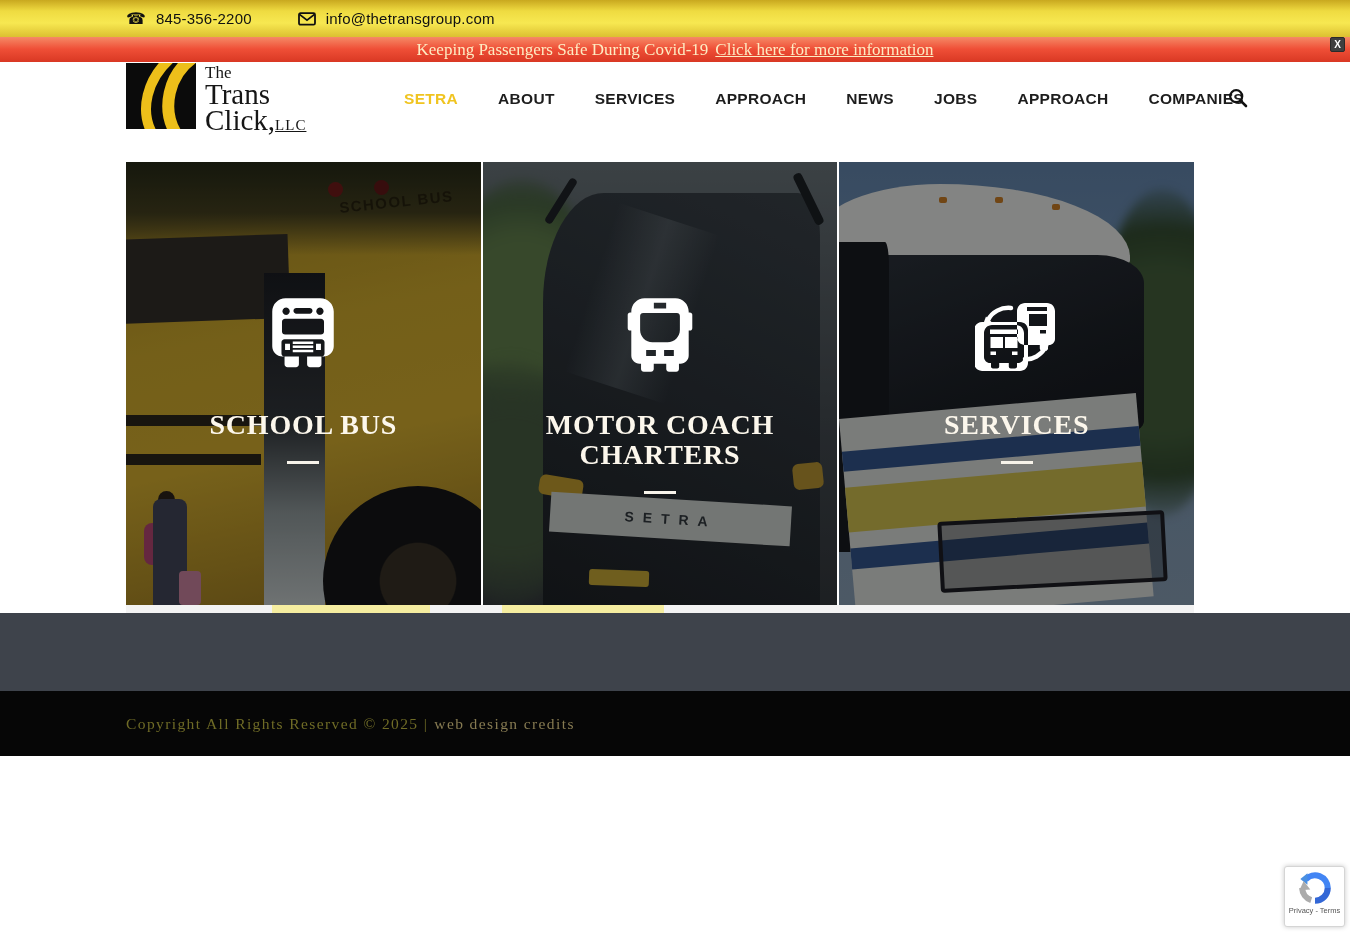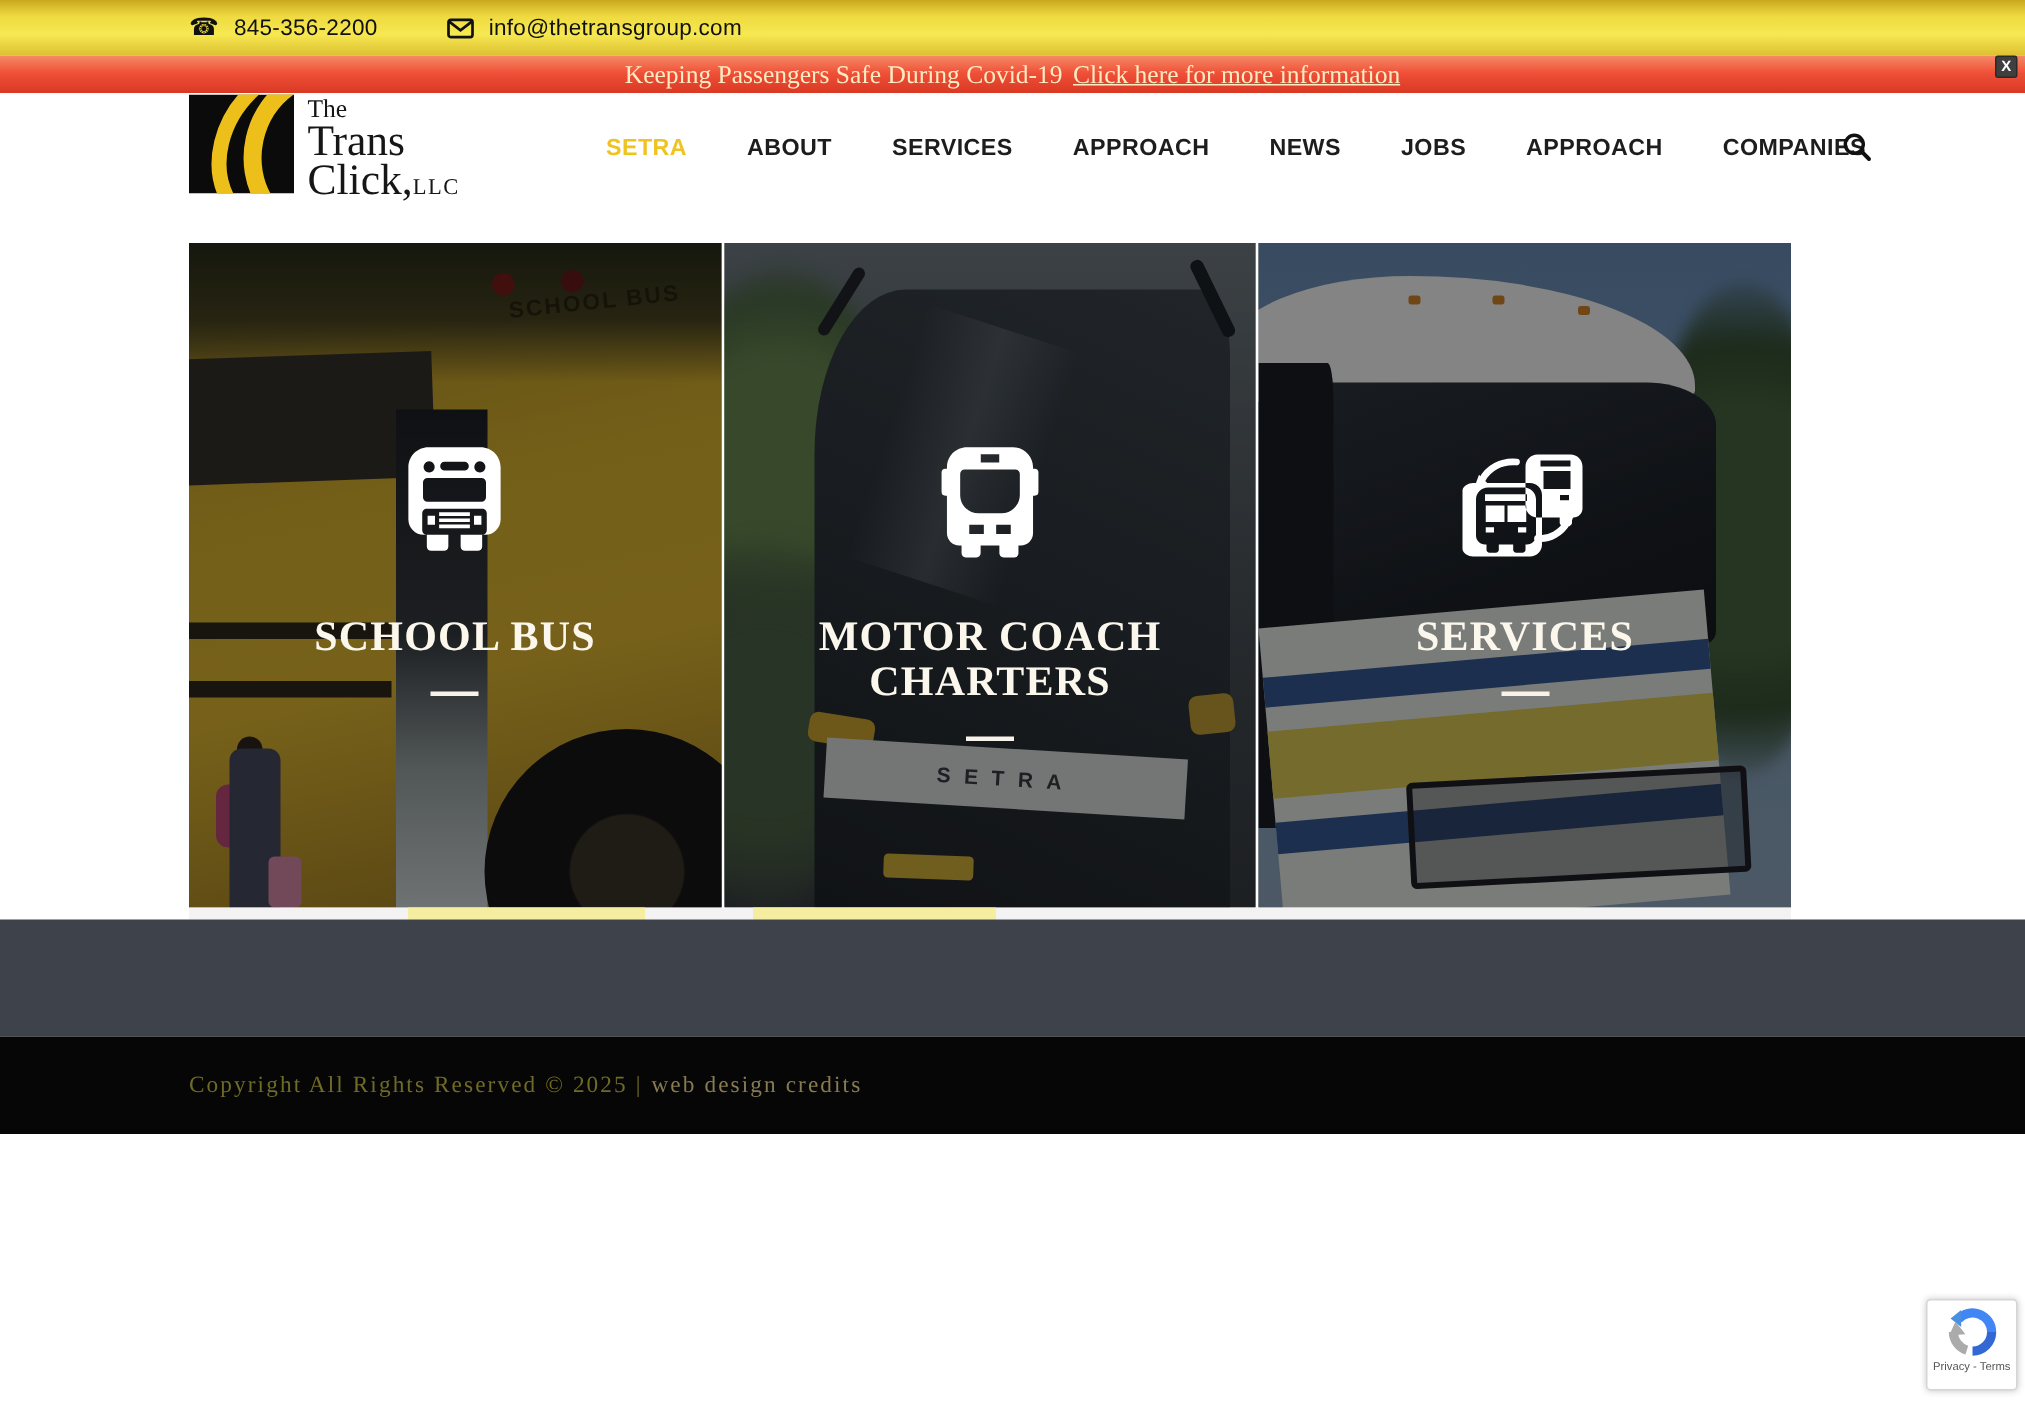--- a/index.html
+++ b/index.html
@@ -36,21 +36,21 @@
     text-align:center; cursor:pointer; font-family:"Liberation Sans",sans-serif;
   }
 
   
   .header { top:62px; left:0; width:1350px; height:100px; background:#fff; }
   .logo { position:absolute; left:126px; top:1px; display:flex; gap:9px; cursor:pointer; }
   .logo-text { font-family:"Liberation Serif", serif; color:#161616; }
   .logo-text .lt1 { font-size:17px; line-height:19px; }
   .logo-text .lt2 { font-size:29px; line-height:25px; }
   .logo-text .lt3 { font-size:29px; line-height:26px; }
-  .logo-text .llc { font-size:15px; letter-spacing:1px; }
+  .logo-text .llc { font-size:15px; letter-spacing:1px;text-decoration:underline; }
 
   .nav { position:absolute; left:404px; top:27px; display:flex; gap:40px; list-style:none; margin:0; padding:0; }
   .nav li {
     font-size:15.5px; font-weight:700; letter-spacing:.3px; color:#1d1d1d;
     cursor:pointer; line-height:20px; white-space:nowrap;
   }
   .nav li.active { color:#f0c420; }
   .search-btn { position:absolute; left:1228px; top:26px; width:20px; height:20px; cursor:pointer; }
 
   

